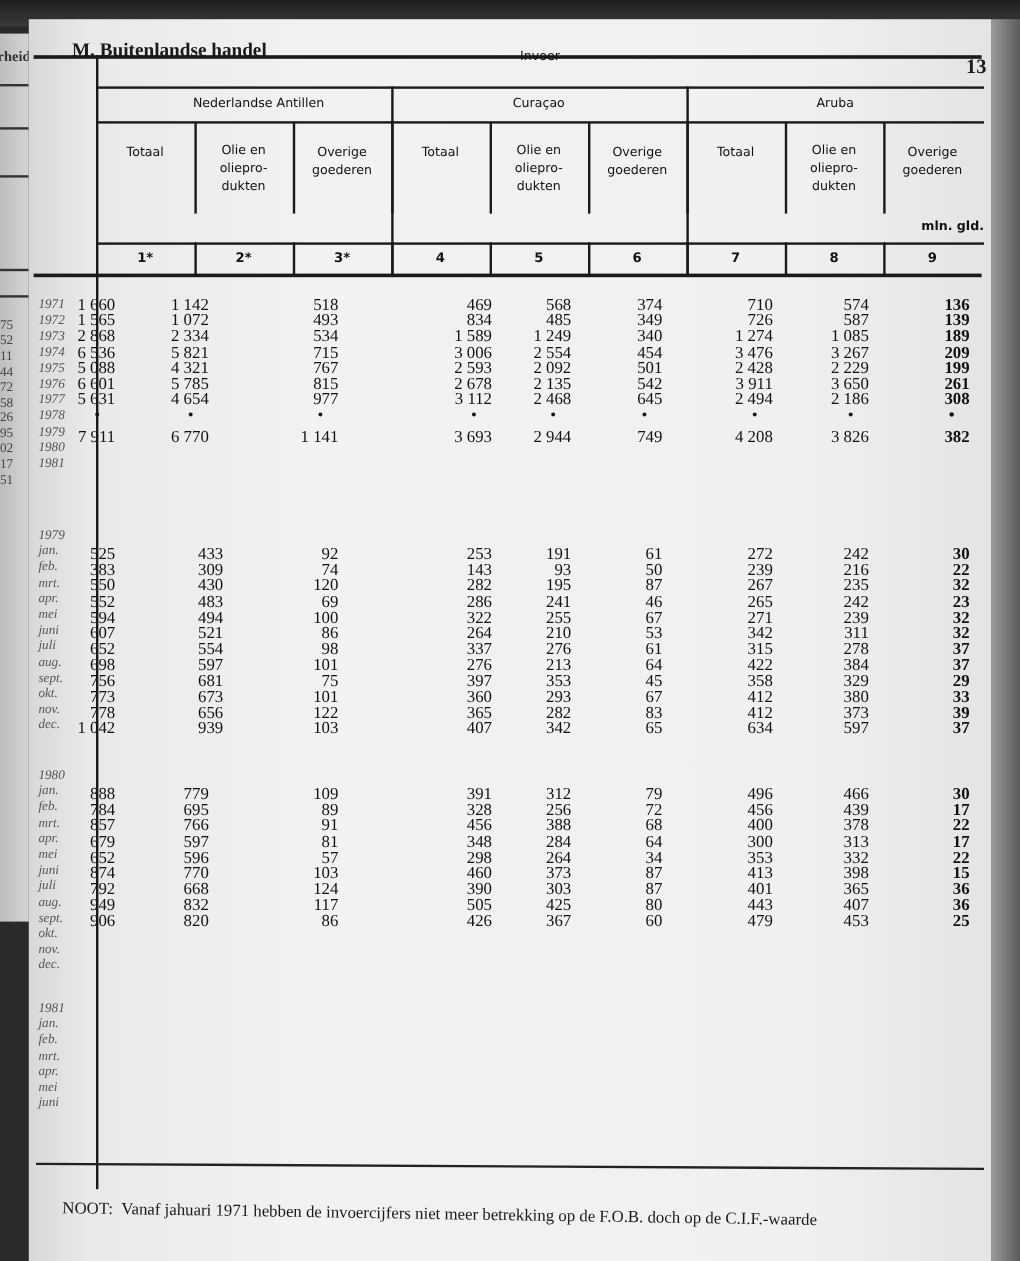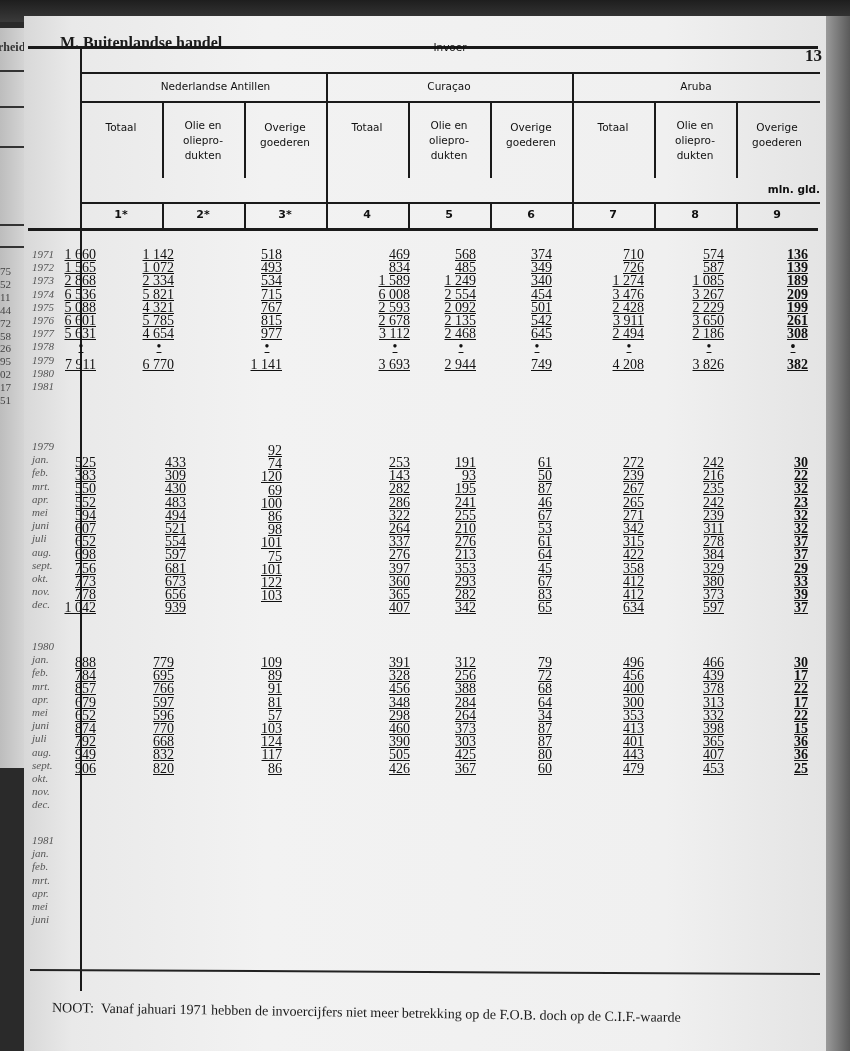--- a/index.html
+++ b/index.html
@@ -30,21 +30,21 @@
     .hdr-page { position:absolute; right:4px; top:6px; font-size:17px; font-weight:bold;margin-top:24px; }
 
     .table-hdr { font-family:"DejaVu Sans", sans-serif; font-size:10.5px; color:#111; }
     .hl { position:absolute; background:#1a1a1a; }
     .vl { position:absolute; width:1.5px; background:#1a1a1a; }
 
     .cell-label { position:absolute; text-align:center; line-height:15px; }
     .colnum { position:absolute; text-align:center; font-weight:bold; font-size:11px; }
 
     .stub { position:absolute; left:8px; font-style:italic; font-size:11px; color:#555; line-height:13.2px; }
-    .col { position:absolute; text-align:right; font-size:14px; line-height:13.2px; color:#111;text-decoration:underline; }
+    .col { position:absolute; text-align:right; font-size:14px; line-height:13.2px; color:#111; }
     .col.bold { font-weight:bold; }
     .col div { height:13.2px; white-space:nowrap; }
     .dot { text-align:center; }
 
     .footer-line { position:absolute; left:6px; top:955px; width:790px; height:2px; background:#222; transform: rotate(0.3deg); }
     .note { position:absolute; left:52px; top:1000px; font-size:14px; transform: rotate(0.9deg); transform-origin:left; white-space:nowrap; }
     .note b { font-variant: small-caps; font-weight:normal; }
   </style>
 </head>
 <body>
@@ -248,21 +248,21 @@
         <div>767</div>
         <div>815</div>
         <div>977</div>
         <div class="dot" style="text-align:center; padding-left:40px;">•</div>
         <div style="margin-top:4px;">1 141</div>
       </div>
       <div class="col" style="left:316px; width:70px; top:232px;">
         <div>469</div>
         <div>834</div>
         <div>1 589</div>
-        <div>6 008</div>
+        <div>3 006</div>
         <div>2 593</div>
         <div>2 678</div>
         <div>3 112</div>
         <div class="dot" style="text-align:center; padding-left:40px;">•</div>
         <div style="margin-top:4px;">3 693</div>
       </div>
       <div class="col" style="left:382px; width:70px; top:232px;">
         <div>568</div>
         <div>485</div>
         <div>1 249</div>
@@ -340,21 +340,21 @@
         <div>483</div>
         <div>494</div>
         <div>521</div>
         <div>554</div>
         <div>597</div>
         <div>681</div>
         <div>673</div>
         <div>656</div>
         <div>939</div>
       </div>
-      <div class="col" style="left:188px; width:70px; top:428px;">
+      <div class="col" style="left:188px; width:70px; top:440px;">
         <div>92</div>
         <div>74</div>
         <div>120</div>
         <div>69</div>
         <div>100</div>
         <div>86</div>
         <div>98</div>
         <div>101</div>
         <div>75</div>
         <div>101</div>

